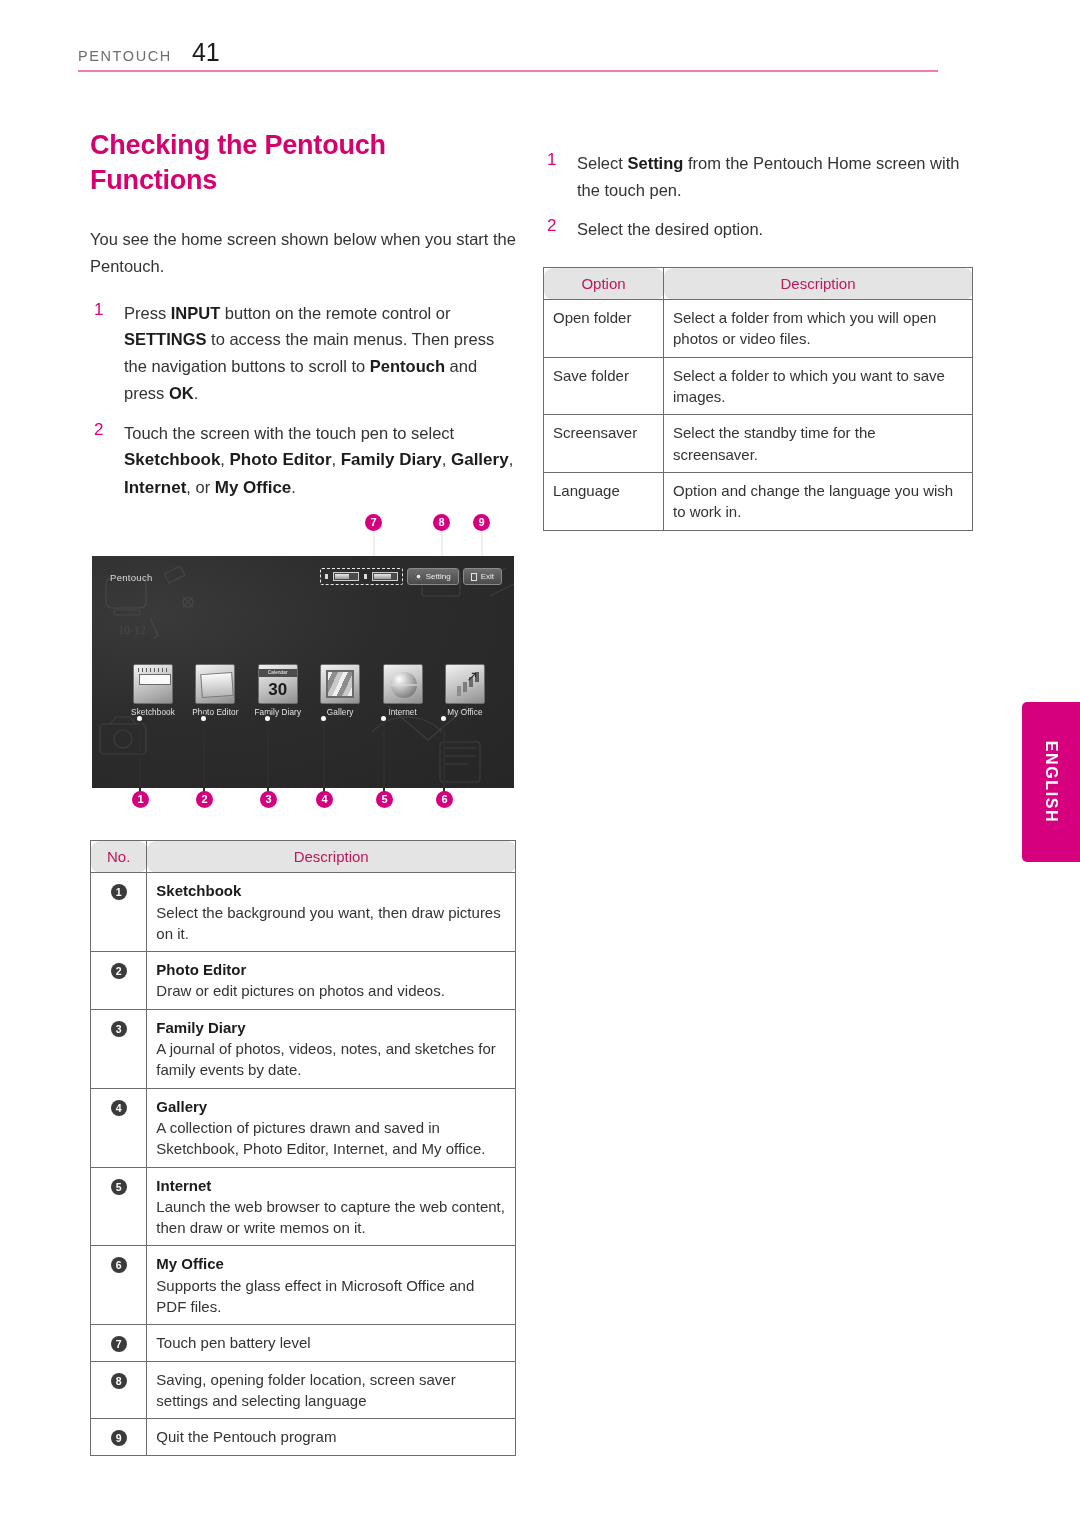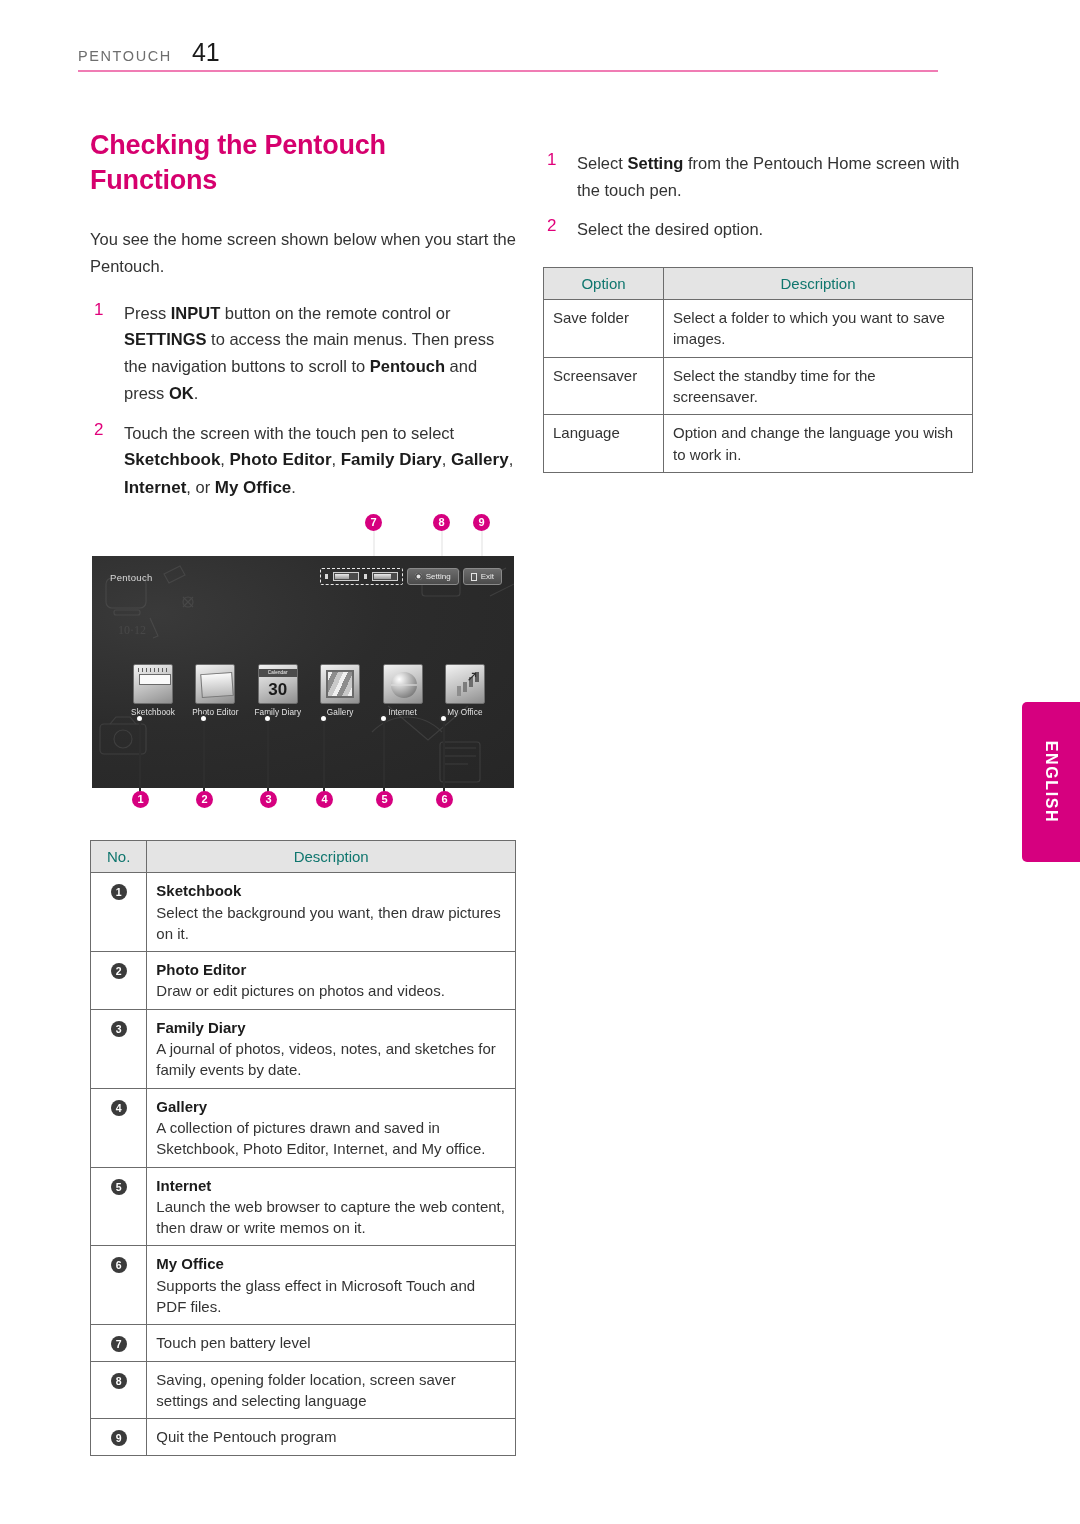--- a/index.html
+++ b/index.html
@@ -143,22 +143,23 @@
   .cal-ring.dark { border-color: #2e2e2e; background:#fff; }
   .cal-line.wht { background: #f0f0f0; }
 
   
   table.t { border-collapse: collapse; width: 100%; }
   table.t th, table.t td {
     border: 1px solid #6c6c6c; vertical-align: top;
   }
   table.t thead th {
     background: #e4e4e4; text-align: center;
-    font-size: 15px; font-weight: 400; color: #0f766e;
+    font-size: 15px; font-weight: 400; color: #be185d;
     padding: 7px 16px;
+    border-radius: 9px;
   }
   table.t td { padding: 7px 9px; font-size: 15px; line-height: 1.42; color: #333; }
   td.nocell { text-align: center; vertical-align: middle; padding: 6px 0; }
   .bnum {
     display: inline-block; width: 16px; height: 16px; border-radius: 50%;
     background: #3b3b3b; color: #fff; font-size: 10.5px; font-weight: 700;
     line-height: 16px; text-align: center;
   }
   .rowtitle { font-weight: 700; color: #1b1b1b; display: block; }
 
@@ -361,21 +362,21 @@
           <td class="nocell"><span class="bnum">5</span></td>
           <td>
             <span class="rowtitle">Internet</span>
             <span>Launch the web browser to capture the web content, then draw or write memos on it.</span>
           </td>
         </tr>
         <tr>
           <td class="nocell"><span class="bnum">6</span></td>
           <td>
             <span class="rowtitle">My Office</span>
-            <span>Supports the glass effect in Microsoft Touch and PDF files.</span>
+            <span>Supports the glass effect in Microsoft Office and PDF files.</span>
           </td>
         </tr>
         <tr>
           <td class="nocell"><span class="bnum">7</span></td>
           <td>
             <span>Touch pen battery level</span>
           </td>
         </tr>
         <tr>
           <td class="nocell"><span class="bnum">8</span></td>
@@ -411,20 +412,24 @@
           <col>
         </colgroup>
       <thead>
         <tr>
           <th>Option</th>
           <th>Description</th>
         </tr>
       </thead>
       <tbody>
         <tr>
+          <td>Open folder</td>
+          <td>Select a folder from which you will open photos or video files.</td>
+        </tr>
+        <tr>
           <td>Save folder</td>
           <td>Select a folder to which you want to save images.</td>
         </tr>
         <tr>
           <td>Screensaver</td>
           <td>Select the standby time for the screensaver.</td>
         </tr>
         <tr>
           <td>Language</td>
           <td>Option and change the language you wish to work in.</td>

